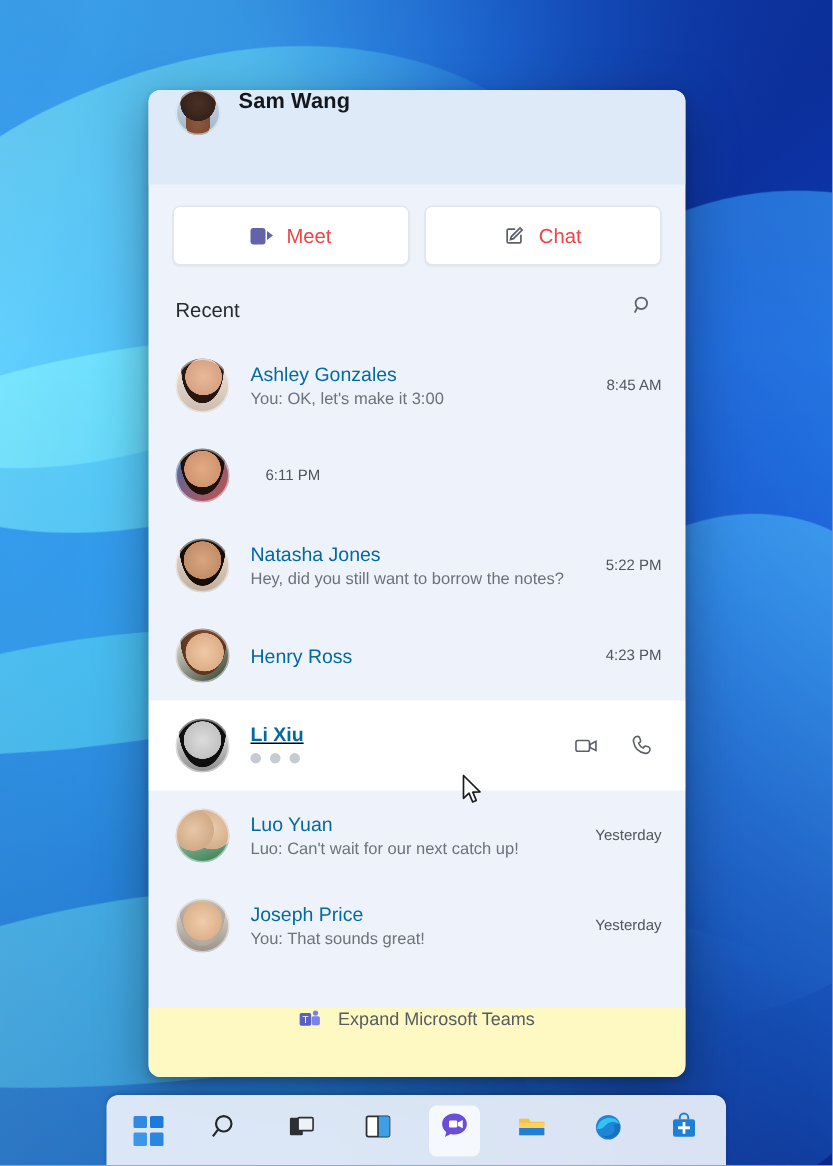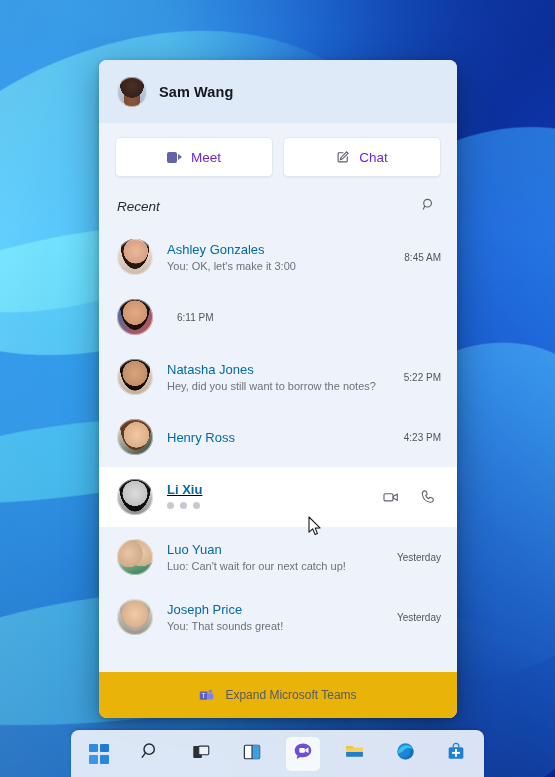--- a/index.html
+++ b/index.html
@@ -98,21 +98,20 @@
     box-shadow: 0 10px 34px rgba(0,0,0,0.34), 0 2px 6px rgba(0,0,0,0.20);
     overflow: hidden;
     display: flex;
     flex-direction: column;
   }
 
   .panel-header {
     height: 63px;
     background: #dfeaf8;
     display: flex;
-    align-items: center;
     padding: 0 18px;
     box-sizing: border-box;
     flex: none;
   }
   .me-avatar {
     width: 30px; height: 30px; border-radius: 50%;
     margin-right: 12px; flex: none;
     background:
       radial-gradient(circle at 50% 30%, #4a3024 0%, #35211a 45%, rgba(0,0,0,0) 46%),
       radial-gradient(ellipse at 50% 72%, #8a5a3d 0%, #7a4c34 38%, rgba(0,0,0,0) 39%),
@@ -132,42 +131,41 @@
     flex: 1 1 0;
     height: 38px;
     background: #ffffff;
     border: 1px solid #e2e7ee;
     border-radius: 5px;
     display: flex; align-items: center; justify-content: center;
     gap: 9px;
     cursor: pointer;
     box-shadow: 0 1px 1px rgba(16,24,40,0.05);
   }
-  .action-btn .lbl { font-size: 13.5px; color: #6d28d9; }
+  .action-btn .lbl { font-size: 13.5px; color: #ef4444; }
   .ic-meet {
     width: 15px; height: 11px; position: relative; flex: none;
   }
   .ic-meet::before {
     content: ""; position: absolute; left: 0; top: 0;
     width: 10px; height: 11px; border-radius: 2px; background: #6264a7;
   }
   .ic-meet::after {
     content: ""; position: absolute; right: 0; top: 2px;
     width: 0; height: 0;
     border-top: 3.5px solid transparent;
     border-bottom: 3.5px solid transparent;
     border-left: 4.5px solid #6264a7;
   }
   .ic-chat { width: 14px; height: 14px; flex: none; }
 
   .recent-bar {
     display: flex; align-items: center; justify-content: space-between;
     padding: 4px 16px 8px 18px;
     flex: none;
-    font-style: italic;
   }
   .recent-title { font-size: 13.5px; color: #242a31; }
   .search-btn {
     width: 26px; height: 26px; border-radius: 4px;
     display: flex; align-items: center; justify-content: center;
     cursor: pointer;
   }
 
   .chat-list { flex: 1 1 auto; overflow: hidden; }
 
@@ -240,22 +238,22 @@
   .row-time { font-size: 10px; color: #4f555d; flex: none; margin-left: 10px; }
 
   .typing { display: flex; gap: 6px; align-items: center; height: 16px; }
   .typing i { width: 7px; height: 7px; border-radius: 50%; background: #c6cbd2; display: block; }
 
   .row-actions { display: flex; align-items: center; gap: 18px; flex: none; margin-right: 2px; }
   .row-actions .iconbtn { width: 20px; height: 20px; display: flex; align-items: center; justify-content: center; cursor: pointer; }
 
   .panel-footer {
     height: 46px; flex: none;
-    background: #eab308;
-    display: flex; align-items: center; justify-content: center;
+    background: #fef9c3;
+    display: flex; align-items: flex-start; justify-content: center;
     gap: 11px;
     cursor: pointer;
   }
   .footer-label { font-size: 12px; color: #555b63; }
   .teams-logo { width: 15px; height: 15px; flex: none; }
 
   
   #cursor { position: absolute; left: 308px; top: 516px; width: 14px; height: 21px; pointer-events: none; }
 
   

